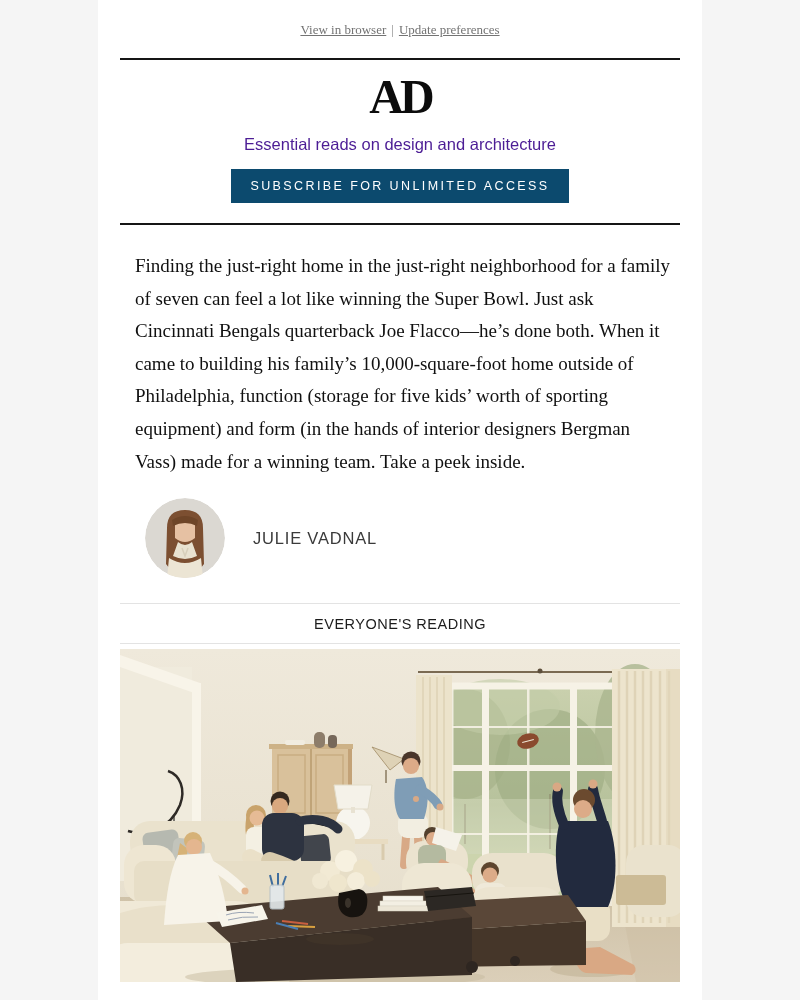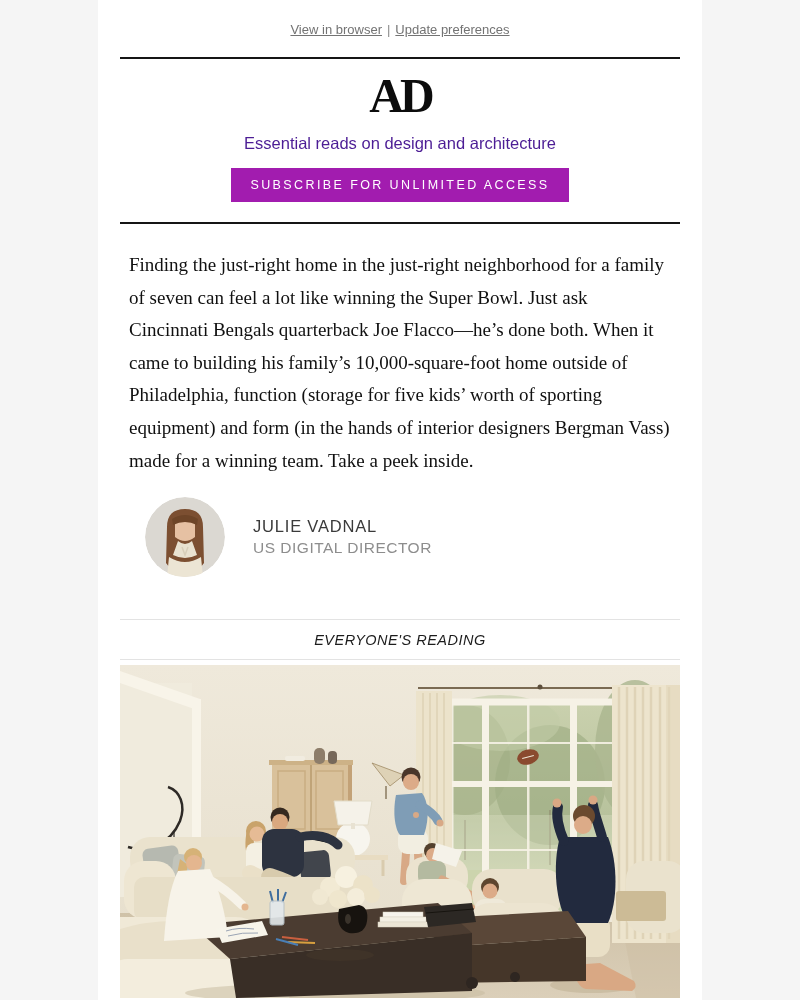--- a/index.html
+++ b/index.html
@@ -3,41 +3,41 @@
 <meta charset="utf-8">
 <style>
   html,body{margin:0;padding:0;}
   body{
     width:800px;height:1000px;overflow:hidden;
     background:#f5f5f5;
     font-family:"Liberation Sans", sans-serif;
   }
   .card{width:604px;height:1000px;margin:0 auto;background:#ffffff;}
   .inner{padding:0 22px;}
-  .utility{padding-top:22px;text-align:center;font-size:13px;color:#737373;}
+  .utility{padding-top:22px;text-align:center;font-size:13px;color:#737373;font-family:Liberation Serif, serif;}
   .utility a{color:#737373;text-decoration:underline;cursor:pointer;}
   .utility .sep{margin:0 5px;color:#8a8a8a;}
   .rule-dark{border:none;border-top:2px solid #151515;margin:20px 0 0 0;}
   .rule-light{border:none;border-top:1px solid #e3e3e3;margin:0;}
   .logo{display:block;text-align:center;margin-top:6px;
     font-family:"Liberation Serif", serif;font-weight:600;font-size:48px;line-height:62px;
     letter-spacing:-4px;color:#0c0c0c;text-decoration:none;}
   .tagline{text-align:center;font-size:16.5px;color:#4c1d95;margin-top:7px;}
   .btn-wrap{text-align:center;margin-top:15px;}
-  .subscribe{display:inline-block;background:#a21caf;color:#ffffff;border:none;cursor:pointer;
+  .subscribe{display:inline-block;background:#0c4a6e;color:#ffffff;border:none;cursor:pointer;
     font-family:"Liberation Sans", sans-serif;font-size:12.5px;letter-spacing:2.4px;
     padding:10px 19px;line-height:14px;}
   .intro{font-family:"Liberation Serif", serif;font-size:19px;line-height:32.6px;color:#101010;
-    margin:25px 9px 0 9px;}
+    margin:25px 9px 0 15px;}
   .author{display:flex;align-items:center;margin:20px 15px 0 25px;}
   .avatar{width:80px;height:80px;border-radius:50%;overflow:hidden;flex:0 0 80px;}
   .author-text{margin-left:28px;}
   .author-name{font-size:16.5px;letter-spacing:0.8px;color:#3a3a3a;}
   .author-role{font-size:15.5px;letter-spacing:0.5px;color:#8d8d8d;margin-top:3px;}
-  .divider-block{margin-top:42px;font-style:italic;}
+  .divider-block{margin-top:25px;}
   .section-label{text-align:center;font-size:14.5px;letter-spacing:0.5px;color:#1c1c1c;
     padding:12px 0 11px 0;}
   .hero{margin-top:5px;width:560px;height:333px;overflow:hidden;cursor:pointer;}
   .hero svg{display:block;}
 </style>
 </head>
 <body>
 
 <div class="card">
   <div class="inner">
@@ -66,21 +66,20 @@
           <path d="M22 30 Q22 12 40 12 Q58 12 58 30 L59 66 Q56 72 40 78 Q24 72 21 66 Z" fill="#7c4f31"></path>
           <path d="M30 24 Q40 18 50 24 L50 40 Q40 48 30 40 Z" fill="#e6c1a3"></path>
           <path d="M27 22 Q40 14 53 22 L52 28 Q40 22 28 28 Z" fill="#6e4528"></path>
           <path d="M33 44 Q40 50 47 44 L52 58 Q40 64 28 58 Z" fill="#e9e2d0"></path>
           <path d="M24 60 Q40 70 56 60 L58 80 L22 80 Z" fill="#ece5d4"></path>
           <path d="M37 50 L40 58 L43 50" fill="none" stroke="#d8cfba" stroke-width="1.5"></path>
         </svg>
       </div>
       <div class="author-text">
         <div class="author-name">JULIE VADNAL</div>
-        <div class="author-role">US DIGITAL DIRECTOR</div>
       </div>
     </div>
 
     <div class="divider-block">
       <hr class="rule-light">
       <div class="section-label">EVERYONE'S READING</div>
       <hr class="rule-light">
     </div>
 
     <div class="hero" aria-label="Family of seven in a cream living room: parents and kids around dark wood coffee tables while two boys toss a football in front of large garden windows">

